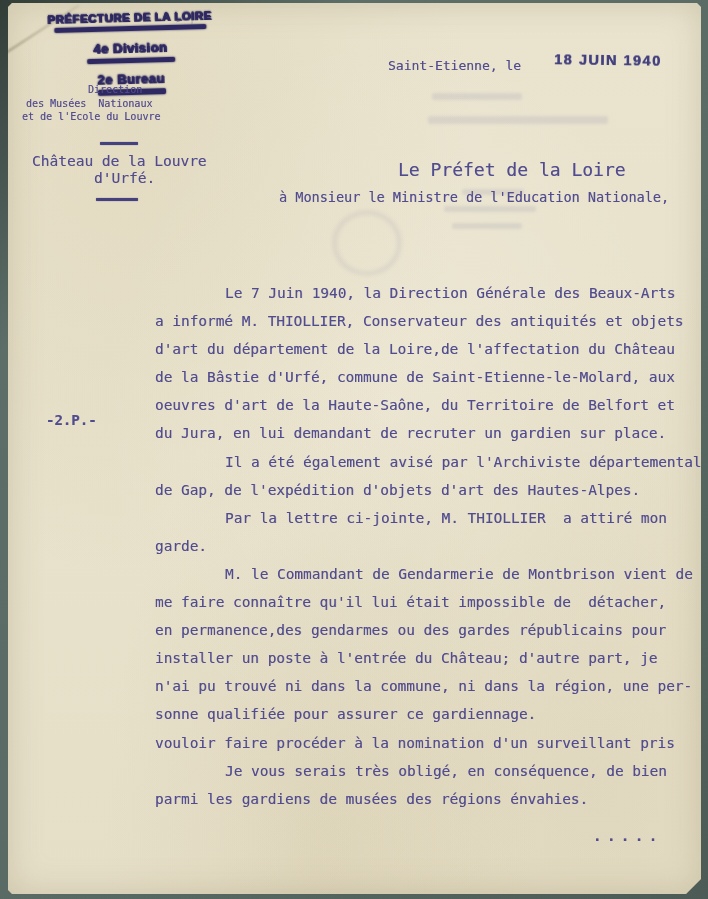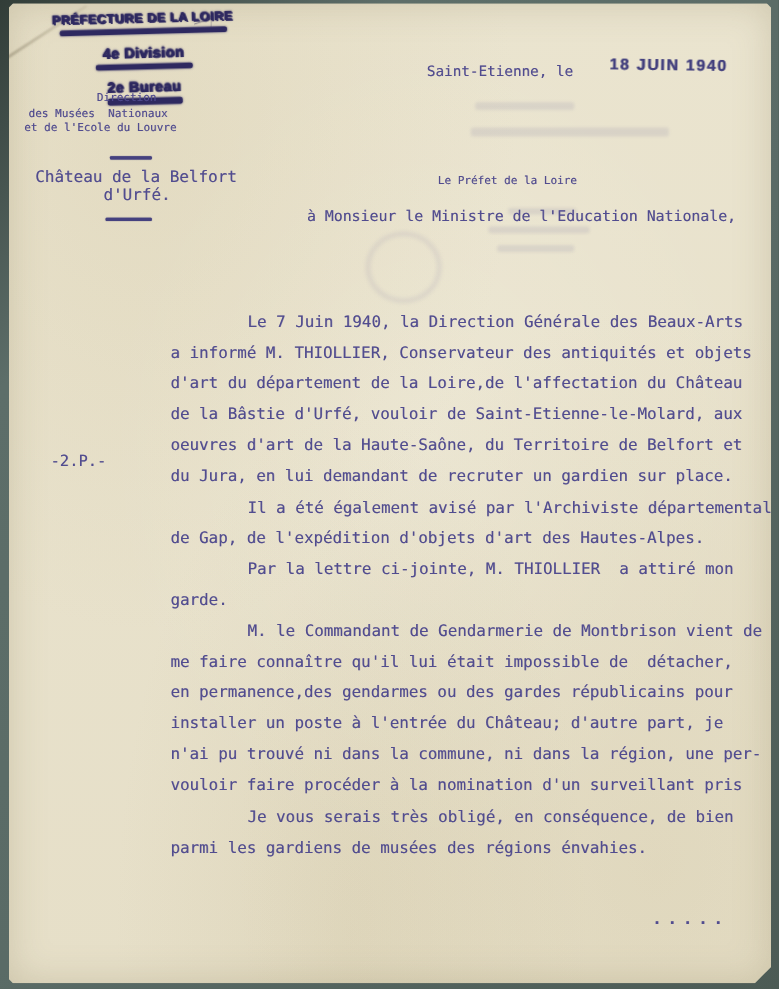--- a/index.html
+++ b/index.html
@@ -48,35 +48,35 @@
 
   
   .office{left:14px;top:80px;font-size:10px;line-height:13.5px;}
   .office .o1{padding-left:66px;}
   .office .o2{padding-left:4px;white-space:pre;}
   .sep{background:#45417f;height:2.5px;border-radius:1px;box-shadow:0 0 1px #45417f;}
   .sep1{left:92px;top:139px;width:38px;}
   .subject{left:24px;top:150px;font-size:14.5px;line-height:16.5px;}
   .subject .s2{padding-left:62px;}
   .sep2{left:88px;top:195px;width:42px;}
-  .margin-note{left:38px;top:409px;font-size:14px;}
+  .margin-note{left:38px;top:409px;font-size:14px;font-weight:bold;}
 
   
   .place{left:380px;top:55px;font-size:13px;white-space:pre;}
   .date-stamp{
     left:546px;top:49px;
     font-family:"Liberation Sans",sans-serif;font-weight:bold;
     font-size:14.5px;letter-spacing:1.5px;color:#43407e;
     transform:rotate(0.8deg);filter:blur(0.25px);
     text-shadow:0.5px 0 0 #43407e;
     white-space:pre;
   }
 
   
-  .addr1{left:390px;top:156px;font-size:10px;white-space:pre;}
+  .addr1{left:390px;top:156px;font-size:18px;white-space:pre;}
   .addr2{left:271px;top:186px;font-size:13.5px;white-space:pre;}
 
   
   .body-block{left:147px;top:258px;width:548px;font-size:14.4px;margin-top:24px;}
   .tline{white-space:pre;height:28.1px;}
   .ind{padding-left:70px;}
 
   .dots{left:585px;top:825px;font-size:14px;font-weight:bold;letter-spacing:5.5px;}
 
   
@@ -125,21 +125,21 @@
 
     <div class="abs office ink">
       <div class="o1">Direction</div>
       <div class="o2">des Musées  Nationaux</div>
       <div class="o3">et de l'Ecole du Louvre</div>
     </div>
 
     <div class="abs sep sep1"></div>
 
     <div class="abs subject ink">
-      <div class="s1">Château de la Belfort</div>
+      <div class="s1">Château de la Louvre</div>
       <div class="s2">d'Urfé.</div>
     </div>
 
     <div class="abs sep sep2"></div>
 
     <div class="abs margin-note ink">-2.P.-</div>
 
     <div class="abs place ink">Saint-Etienne, le</div>
     <div class="abs date-stamp">18 JUIN 1940</div>
 
@@ -154,32 +154,33 @@
     </div>
     <div class="abs bleed-circle"></div>
 
     <div class="abs addr1 ink">Le Préfet de la Loire</div>
     <div class="abs addr2 ink">à Monsieur le Ministre de l'Education Nationale,</div>
 
     <div class="abs body-block ink">
       <div class="tline ind">Le 7 Juin 1940, la Direction Générale des Beaux-Arts</div>
       <div class="tline">a informé M. THIOLLIER, Conservateur des antiquités et objets</div>
       <div class="tline">d'art du département de la Loire,de l'affectation du Château</div>
-      <div class="tline">de la Bâstie d'Urfé, vouloir de Saint-Etienne-le-Molard, aux</div>
+      <div class="tline">de la Bâstie d'Urfé, commune de Saint-Etienne-le-Molard, aux</div>
       <div class="tline">oeuvres d'art de la Haute-Saône, du Territoire de Belfort et</div>
       <div class="tline">du Jura, en lui demandant de recruter un gardien sur place.</div>
       <div class="tline ind">Il a été également avisé par l'Archiviste départemental</div>
       <div class="tline">de Gap, de l'expédition d'objets d'art des Hautes-Alpes.</div>
       <div class="tline ind">Par la lettre ci-jointe, M. THIOLLIER  a attiré mon</div>
       <div class="tline">garde.</div>
       <div class="tline ind">M. le Commandant de Gendarmerie de Montbrison vient de</div>
       <div class="tline">me faire connaître qu'il lui était impossible de  détacher,</div>
       <div class="tline">en permanence,des gendarmes ou des gardes républicains pour</div>
       <div class="tline">installer un poste à l'entrée du Château; d'autre part, je</div>
       <div class="tline">n'ai pu trouvé ni dans la commune, ni dans la région, une per-</div>
+      <div class="tline">sonne qualifiée pour assurer ce gardiennage.</div>
       <div class="tline">vouloir faire procéder à la nomination d'un surveillant pris</div>
       <div class="tline ind">Je vous serais très obligé, en conséquence, de bien</div>
       <div class="tline">parmi les gardiens de musées des régions énvahies.</div>
     </div>
 
     <div class="abs dots ink">.....</div>
 
   </div>
 </div>
 

